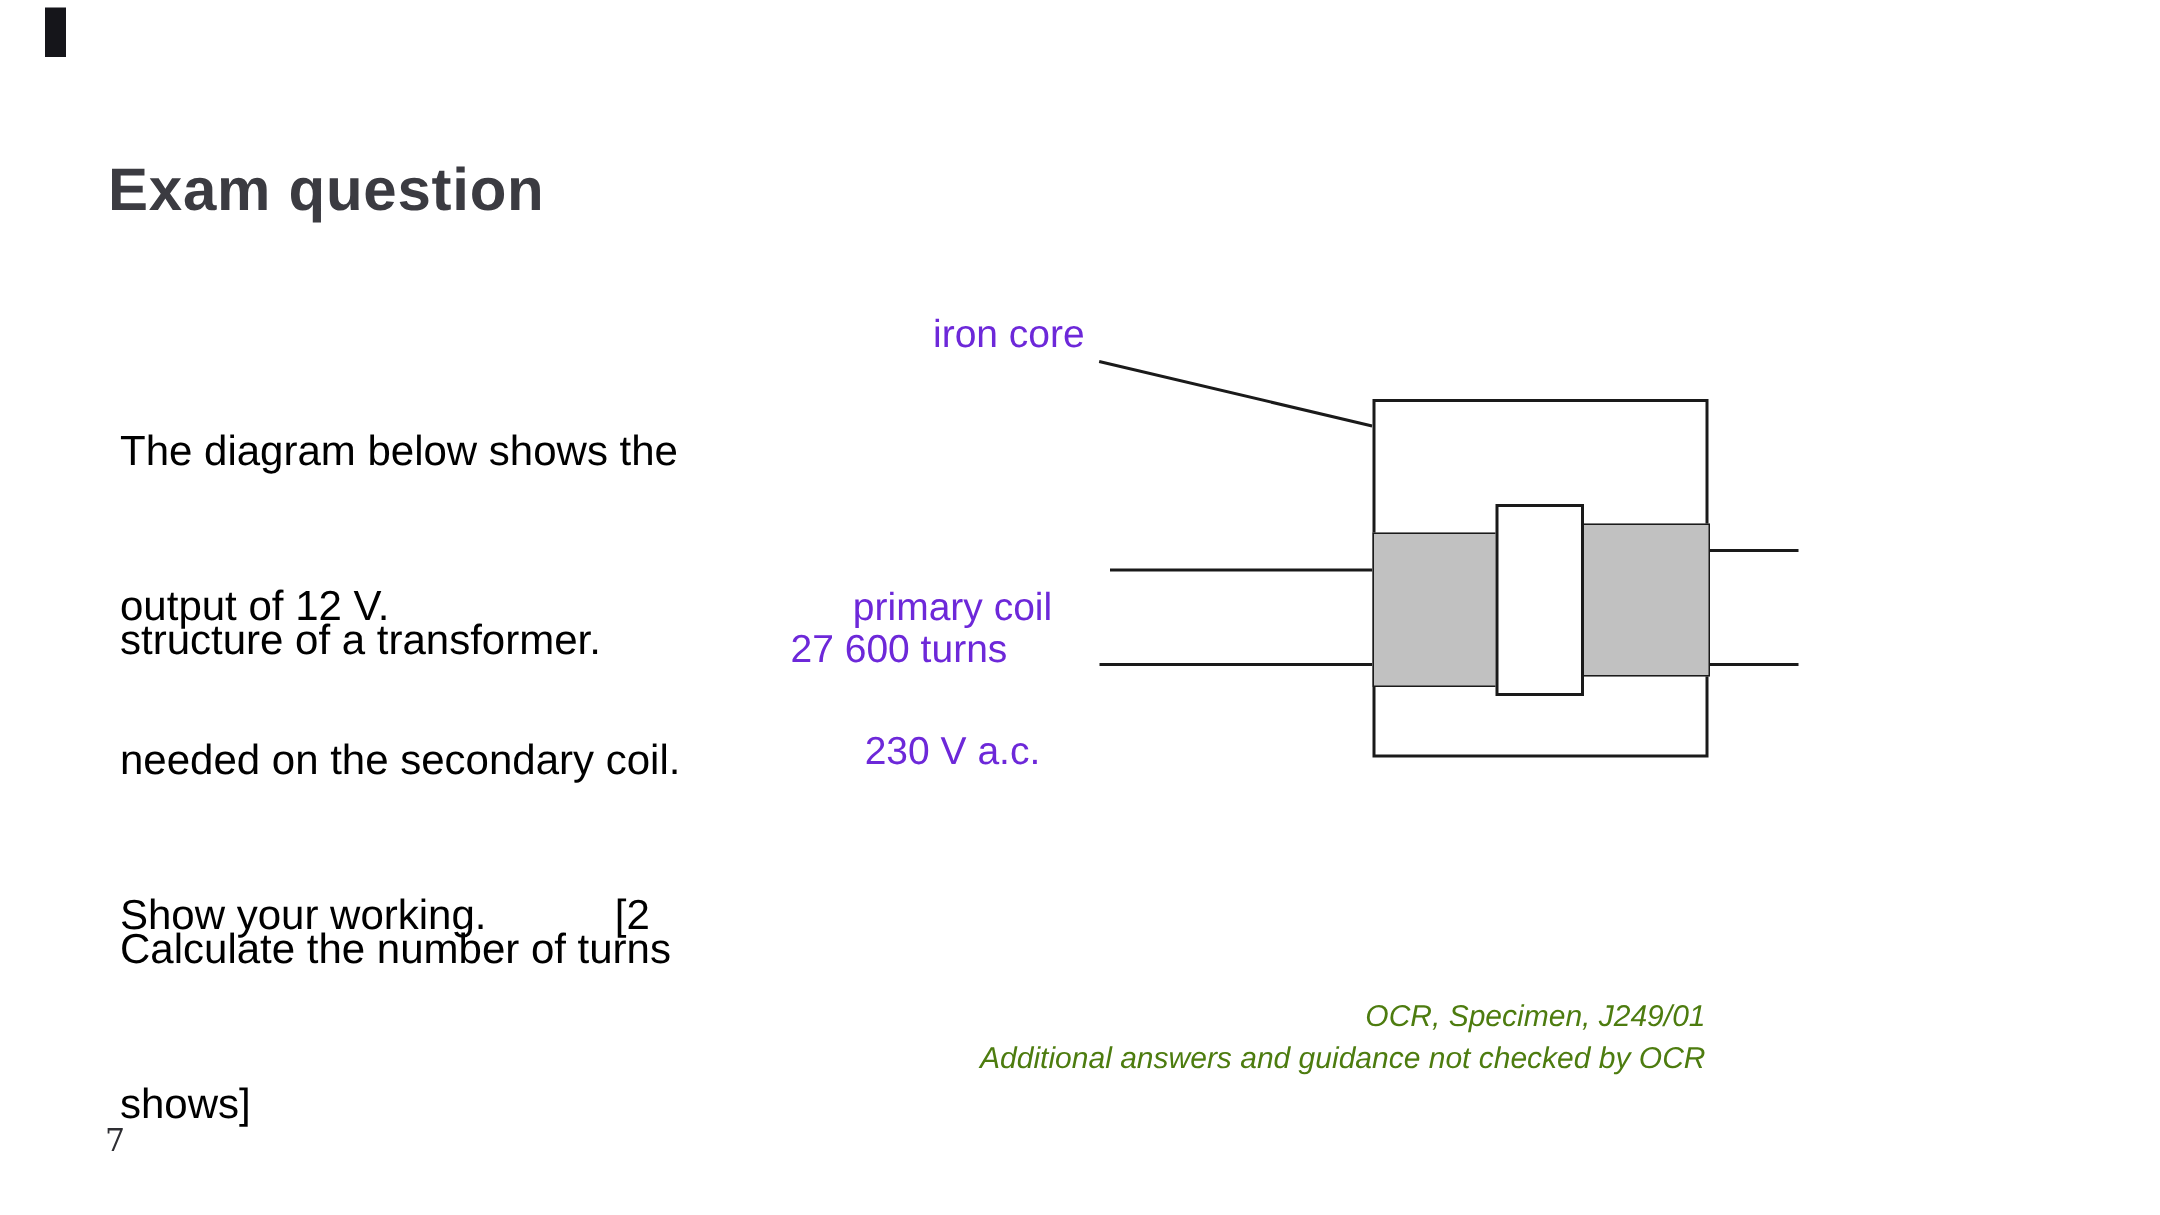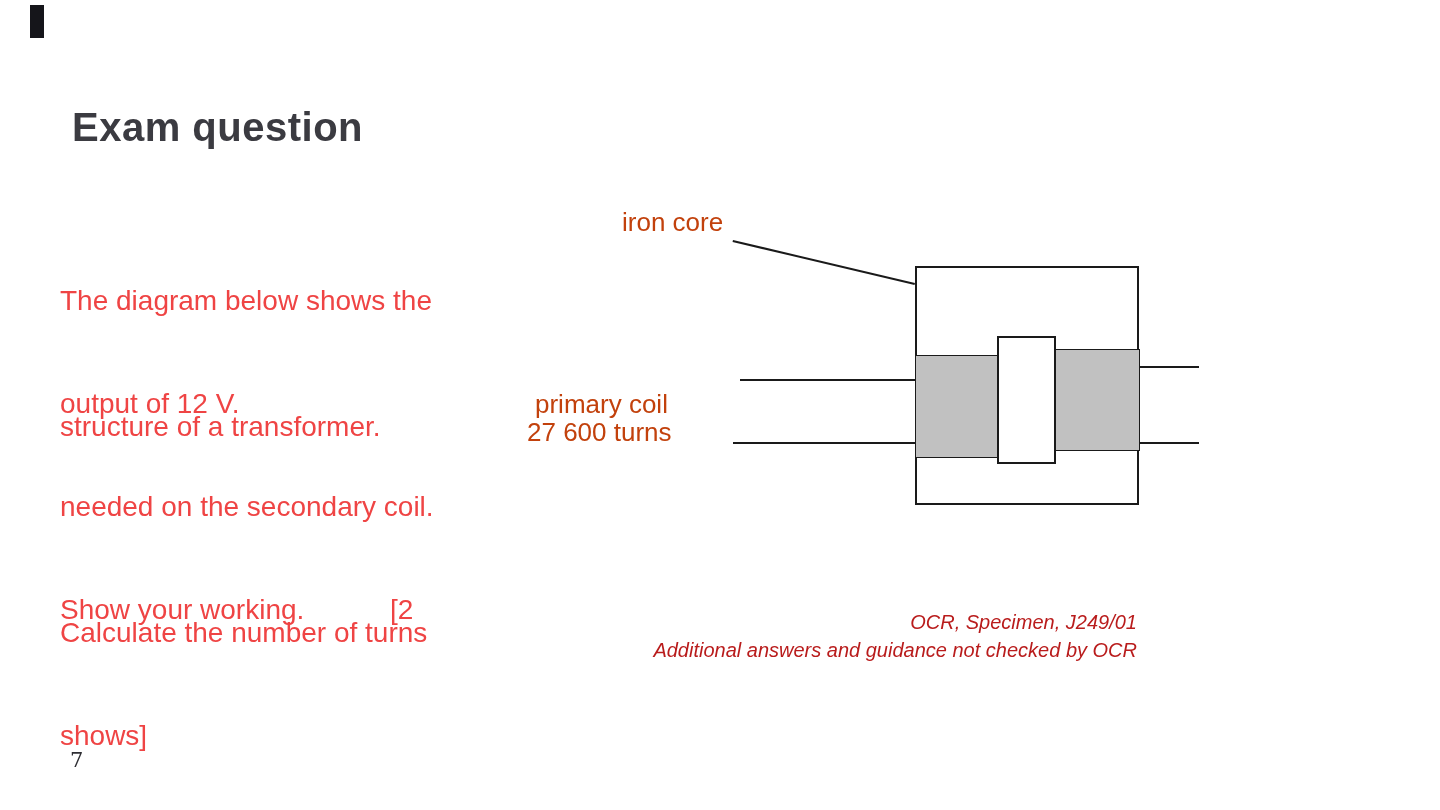--- a/index.html
+++ b/index.html
@@ -13,34 +13,34 @@
   .corner-tab{
     position:absolute;left:30px;top:5px;width:14px;height:33px;
     background:#15151a;
   }
   .title{
     position:absolute;left:72px;top:76px;
     font-size:40px;font-weight:700;letter-spacing:0.5px;
     color:#3b3b41;line-height:48px;
   }
   .body-para{
-    position:absolute;left:60px;
-    font-size:28px;line-height:42px;color:#ef4444;
+    position:absolute;left:80px;
+    font-size:28px;line-height:42px;color:#000000;
     white-space:pre;
   }
   .p1{top:196px}.p2{top:299px}.p3{top:402px}.p4{top:505px}
 
   
   .dlabel{
     position:absolute;
-    font-size:26px;line-height:32px;color:#c2410c;
+    font-size:26px;line-height:32px;color:#6d28d9;
     white-space:pre;
   }
   .lab-iron{left:622px;top:206px;}
-  .lab-primary{left:535px;top:324px;width:200px;text-align:left;}
+  .lab-primary{left:535px;top:324px;width:200px;text-align:center;}
   .lab-turns{left:527px;top:416px;width:200px;text-align:left;}
   .lab-secondary{left:1220px;top:330px;}
   .lab-fewer{left:1220px;top:424px;}
 
   .dline{position:absolute;height:2px;background:#1a1a1a;}
   .lead-primary{left:740px;top:379px;width:175px;}
   .lead-turns{left:733px;top:442px;width:182px;}
   .lead-sec-top{left:1140px;top:366px;width:72px;}
   .lead-sec-bot{left:1140px;top:442px;width:72px;}
   .lead-iron{
@@ -58,23 +58,23 @@
   }
   .coil-left{left:915px;top:355px;width:84px;height:103px;}
   .coil-right{left:1055px;top:349px;width:85px;height:102px;}
   .core-limb{
     position:absolute;left:997px;top:336px;width:59px;height:128px;
     box-sizing:border-box;border:2px solid #1a1a1a;background:#ffffff;z-index:3;
   }
 
   
   .attribution{
-    position:absolute;right:62px;top:608px;
+    position:absolute;right:62px;top:664px;
     text-align:right;font-style:italic;
-    font-size:20px;line-height:28px;color:#b91c1c;
+    font-size:20px;line-height:28px;color:#4d7c0f;
   }
   .page-number{
     position:absolute;left:70px;top:748px;
     font-family:"DejaVu Serif", serif;
     font-size:21px;color:#2e2e33;
   }
   .logo{position:absolute;left:1360px;top:698px;width:50px;height:82px;}
 </style>
 </head>
 <body>
@@ -99,20 +99,21 @@
   <div class="body-para p4">
     <div>Show your working.           [2</div>
     <div>shows]</div>
   </div>
 
   <div>
     <div class="dlabel lab-iron">iron core</div>
 
     <div class="dlabel lab-primary">
       <div>primary coil</div>
+      <div>230 V a.c.</div>
     </div>
 
     <div class="dlabel lab-turns">27 600 turns</div>
 
     <div class="dlabel lab-secondary">
     </div>
 
     <div class="dlabel lab-fewer">fewer turns</div>
 
     <div class="dline lead-iron"></div>

